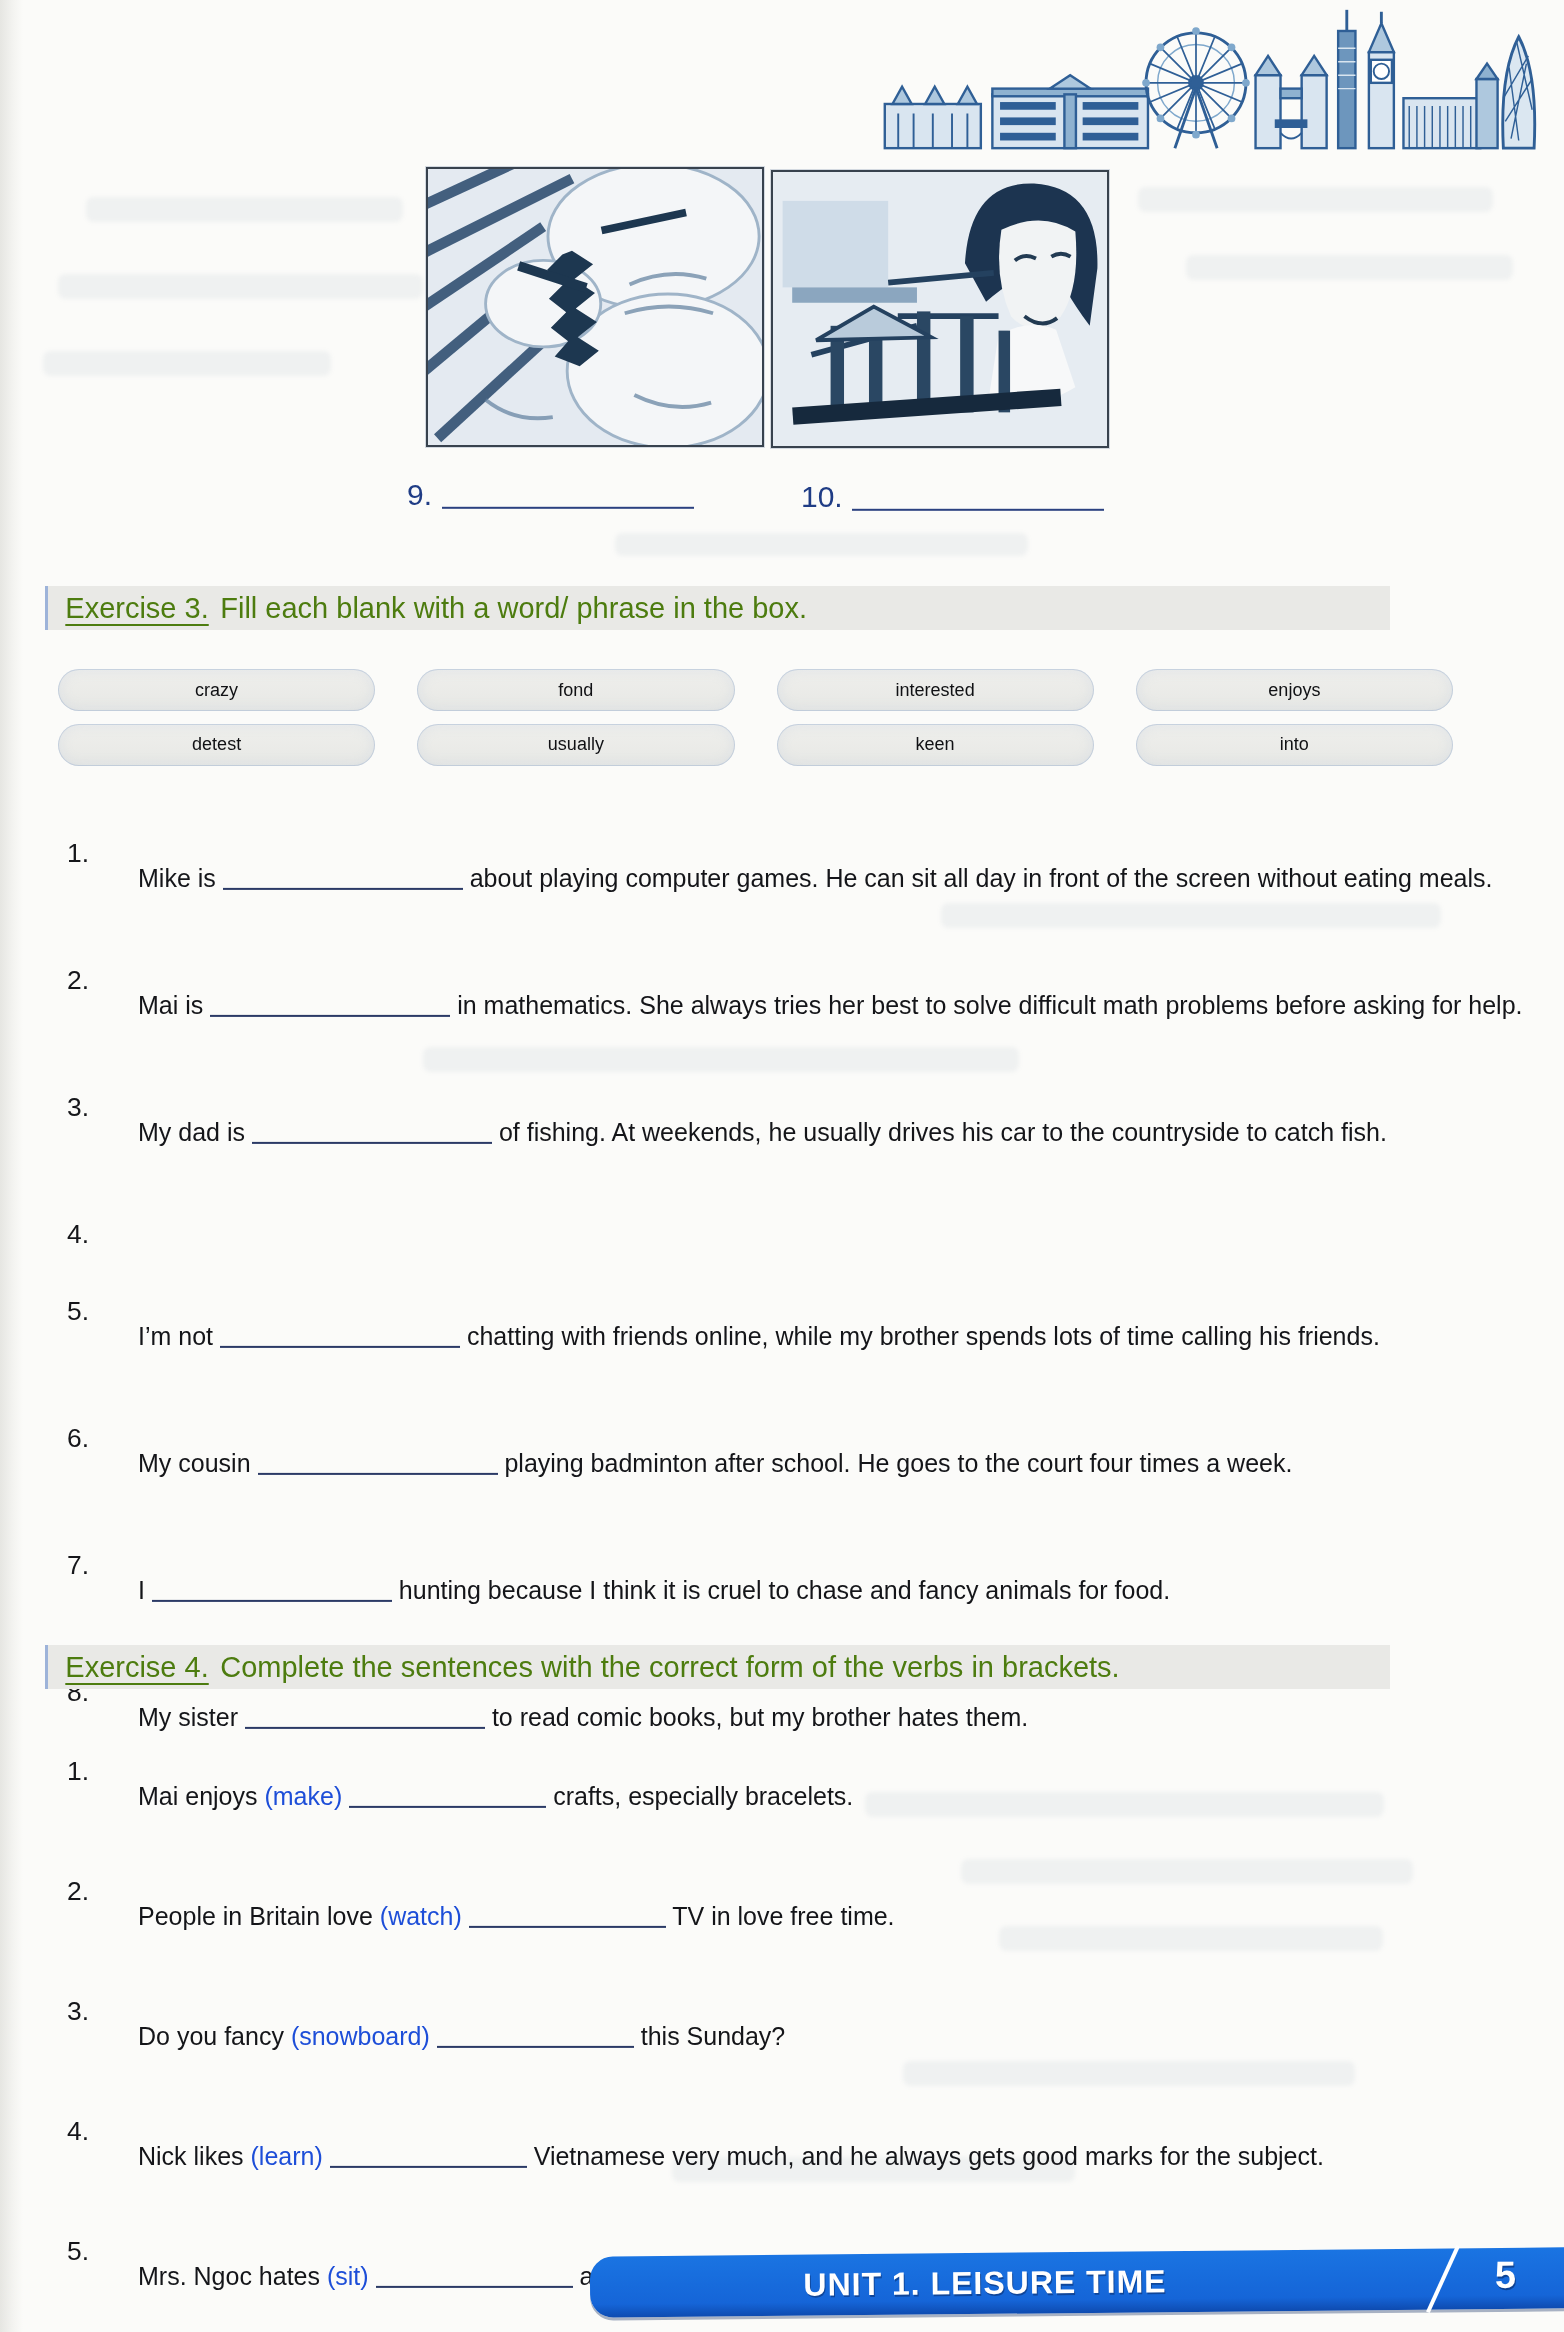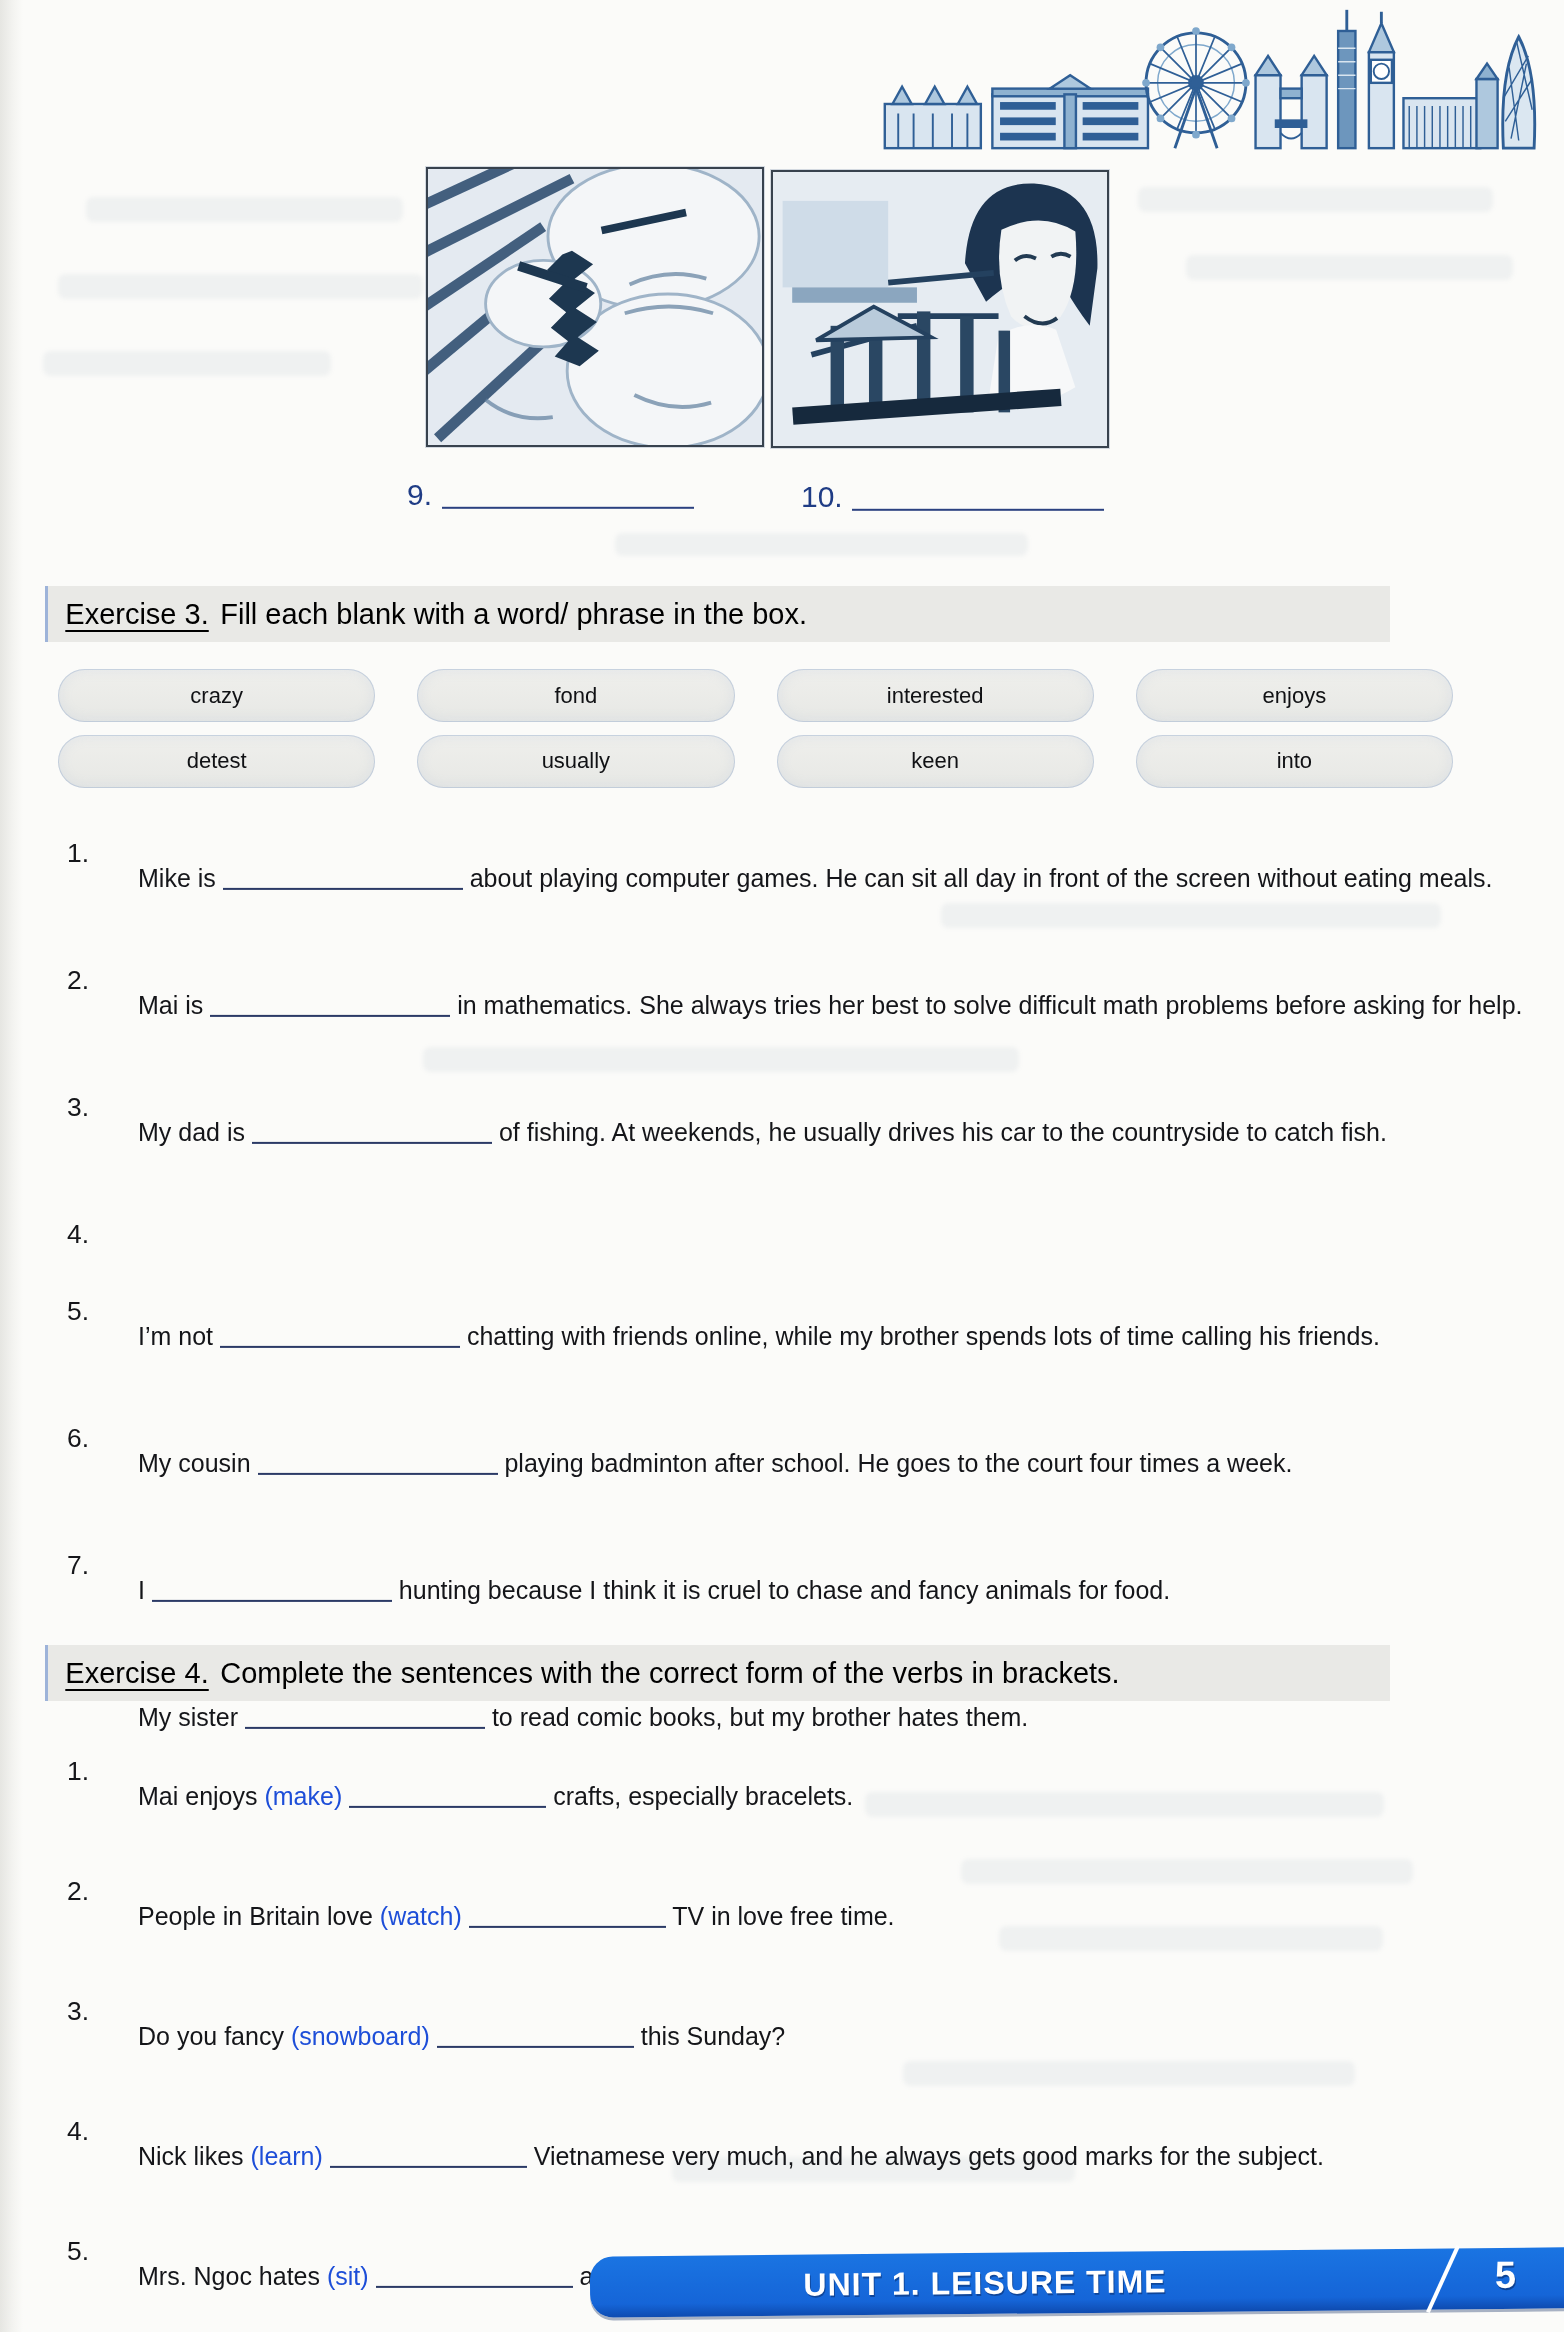--- a/index.html
+++ b/index.html
@@ -17,36 +17,36 @@
     box-shadow:0 0 0 1px rgba(120,140,165,.3);}
   .photo svg{display:block;width:100%;height:100%;}
   #photo9{left:426px;top:167px;width:334px;height:276px;}
   #photo10{left:771px;top:170px;width:334px;height:274px;}
   .photo-label{position:absolute;font-size:30px;color:#1f3c85;white-space:nowrap;}
   .photo-label .answer-line{display:inline-block;width:252px;border-bottom:2.9px solid #2b4180;
     height:1em;margin-left:9.6px;transform:translateY(3.8px);}
   #label9{left:407px;top:473px;}
   #label10{left:801px;top:475px;}
   
-  .ex-heading{position:absolute;left:45px;width:1345px;height:56px;
+  .ex-heading{position:absolute;left:45px;width:1345px;height:44px;
     background:#e9e9e6;border-left:3.8px solid rgba(95,135,205,.55);
     display:flex;align-items:center;padding-left:17.3px;box-sizing:border-box;
-    font-size:29px;color:#000000;white-space:nowrap;}
+    font-size:29px;color:#4d7c0f;white-space:nowrap;}
   .ex-heading .ex-label{text-decoration:underline;text-decoration-thickness:2.4px;
     text-underline-offset:5.8px;margin-right:11.5px;}
   #ex3-heading{top:586px;}
   #ex4-heading{top:1645px;}
   
   .wordbox{position:absolute;left:58px;top:669px;width:1395px;
     display:grid;grid-template-columns:repeat(4,1fr);column-gap:42px;row-gap:12.5px;}
-  .pill{height:53px;border-radius:29px;
+  .pill{height:42px;border-radius:29px;
     background:linear-gradient(180deg,#efefec,#e7e8e5);
     box-shadow:inset 0 0 0 1px rgba(130,160,200,.32), inset 0 0 13.4px rgba(140,170,210,.16);
     display:flex;align-items:center;justify-content:center;
-    font-size:22px;color:#101114;}
+    font-size:18px;color:#101114;}
   
   .items{position:absolute;left:0;width:1564px;box-sizing:border-box;
     padding:0 40px 0 67px;}
   #ex3-items{top:834px;}
   #ex4-items{top:1752px;}
   .item{display:flex;margin-bottom:38px;}
   #ex4-items .item{margin-bottom:31px;}
   .item .num{flex:none;width:71px;font-size:26.4px;line-height:39px;color:#15161a;}
   .item .sent{flex:1;font-size:25px;line-height:39px;text-align:justify;color:#141519;}
   .blank{display:inline-block;width:240px;height:.92em;border-bottom:2.9px solid #2b3a66;

